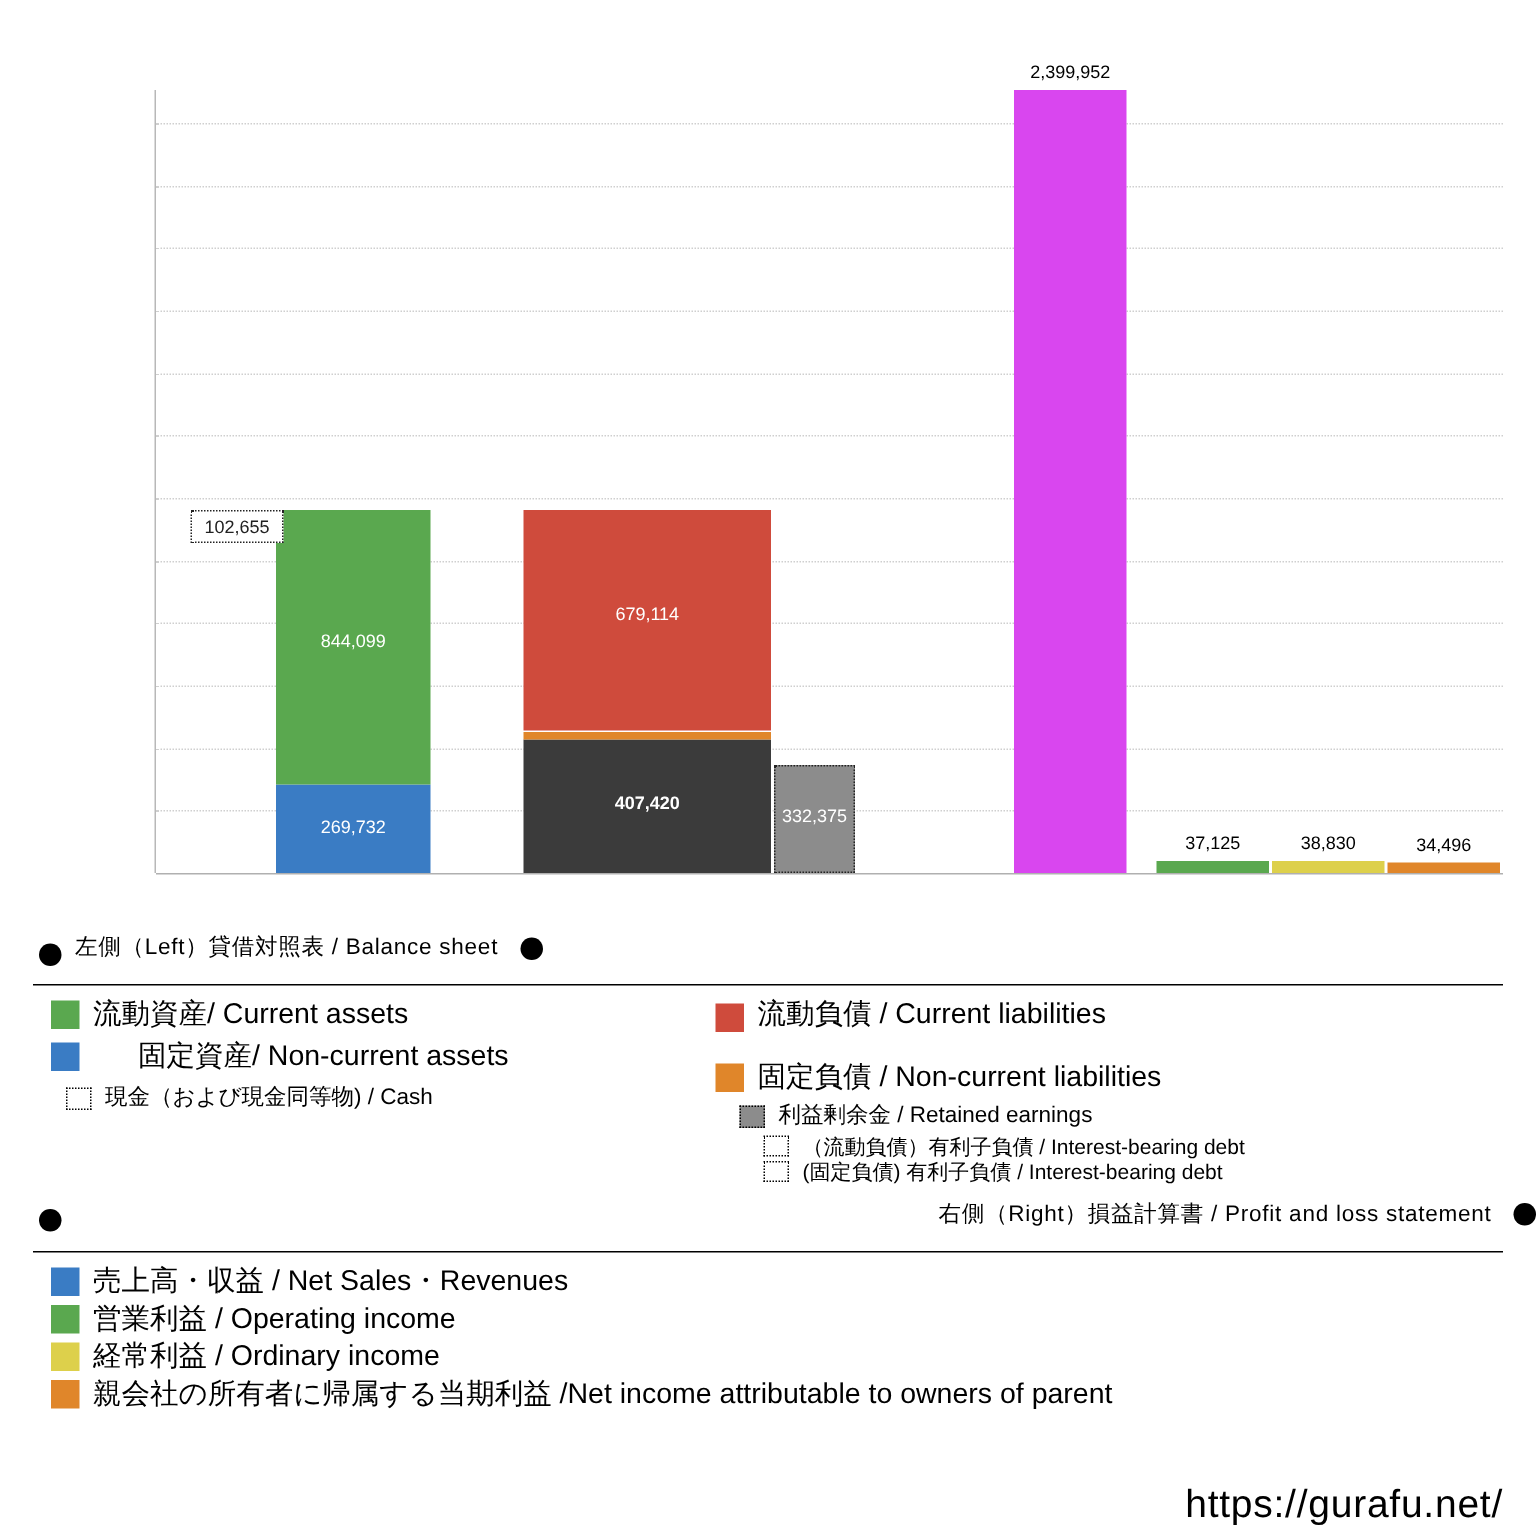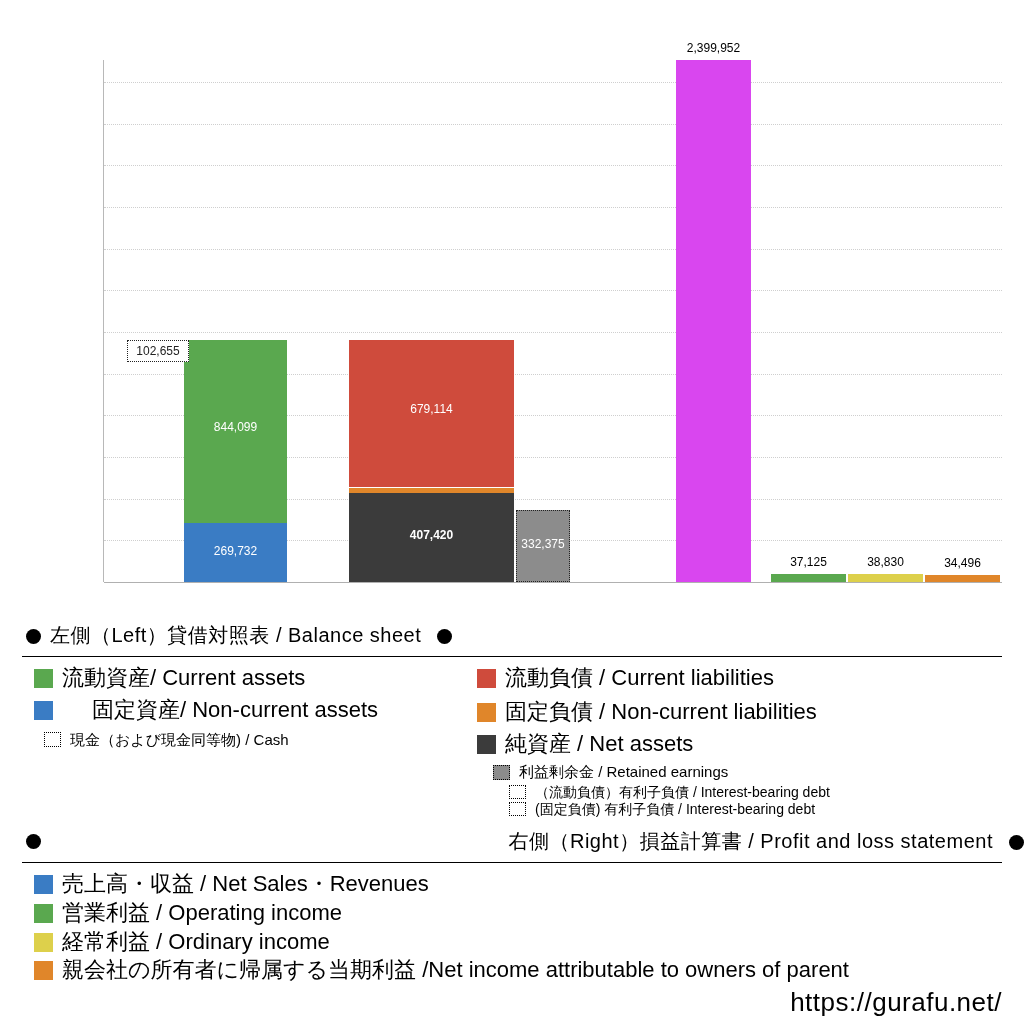--- a/index.html
+++ b/index.html
@@ -80,21 +80,21 @@
   }
 
   
   #legend{
     position:absolute;
     left:0; top:622px;
     width:1024px;
     height:402px;
   }
   .sec-title{
-    font-size:20px;
+    font-size:15px;
     letter-spacing:0.5px;
     padding-left:26px;
     position:relative;
     white-space:nowrap;
   }
   .sec-rule{
     border-bottom:1px solid #000;
     margin:4px 22px 0 22px;
   }
   .dotmark{
@@ -109,21 +109,21 @@
     align-items:center;
     white-space:nowrap;
   }
   .swatch{
     display:inline-block;
     box-sizing:border-box;
     margin-right:9px;
     flex:0 0 auto;
   }
   .lg-text{
-    font-size:22px;
+    font-size:19px;
     line-height:1.22;
   }
   .lg-text.small{font-size:15px;}
   .lg-text.smaller{font-size:14px;}
 
   #url{
     position:absolute;
     right:22px;
     bottom:6px;
     font-size:26px;
@@ -233,31 +233,27 @@
         <span class="swatch" style="width:19px;height:19px;background:#3a7cc4;margin-left:12px;"></span>
         <span class="lg-text">固定資産/ Non-current assets</span>
       </div>
       <div class="legend-row">
         <span class="swatch" style="width:17px;height:15px;background:#fff;border:1px dotted #000;margin-left:22px;"></span>
         <span class="lg-text small">現金（および現金同等物) / Cash</span>
       </div>
     </div>
 
     <div style="flex:1;">
-      <div class="legend-row" style="margin-bottom:7px;">
+      <div class="legend-row" style="margin-bottom:19px;align-items:flex-end;">
         <span class="swatch" style="width:19px;height:19px;background:#cf4b3c;"></span>
         <span class="lg-text">流動負債 /  Current liabilities</span>
       </div>
       <div class="legend-row" style="margin-bottom:5px;">
         <span class="swatch" style="width:19px;height:19px;background:#e0862a;"></span>
         <span class="lg-text">固定負債 / Non-current liabilities</span>
-      </div>
-      <div class="legend-row" style="margin-bottom:6px;">
-        <span class="swatch" style="width:19px;height:19px;background:#3b3b3b;"></span>
-        <span class="lg-text">純資産 / Net assets</span>
       </div>
       <div class="legend-row" style="margin-bottom:2px;">
         <span class="swatch" style="width:17px;height:15px;background:#8c8c8c;border:1px dotted #000;margin-left:16px;"></span>
         <span class="lg-text small">利益剰余金 / Retained earnings</span>
       </div>
       <div class="legend-row">
         <span class="swatch" style="width:17px;height:14px;background:#fff;border:1px dotted #000;margin-left:32px;"></span>
         <span class="lg-text smaller">（流動負債）有利子負債 / Interest-bearing debt</span>
       </div>
       <div class="legend-row">

